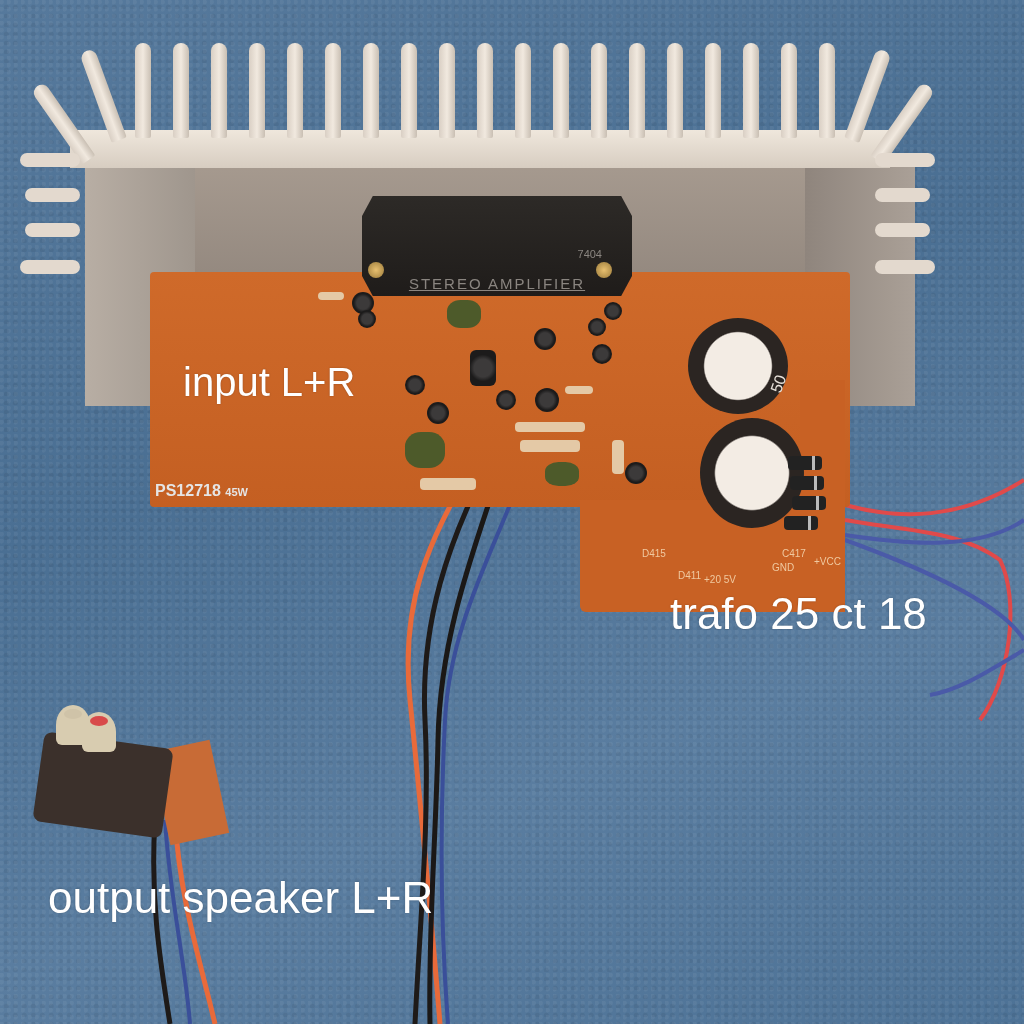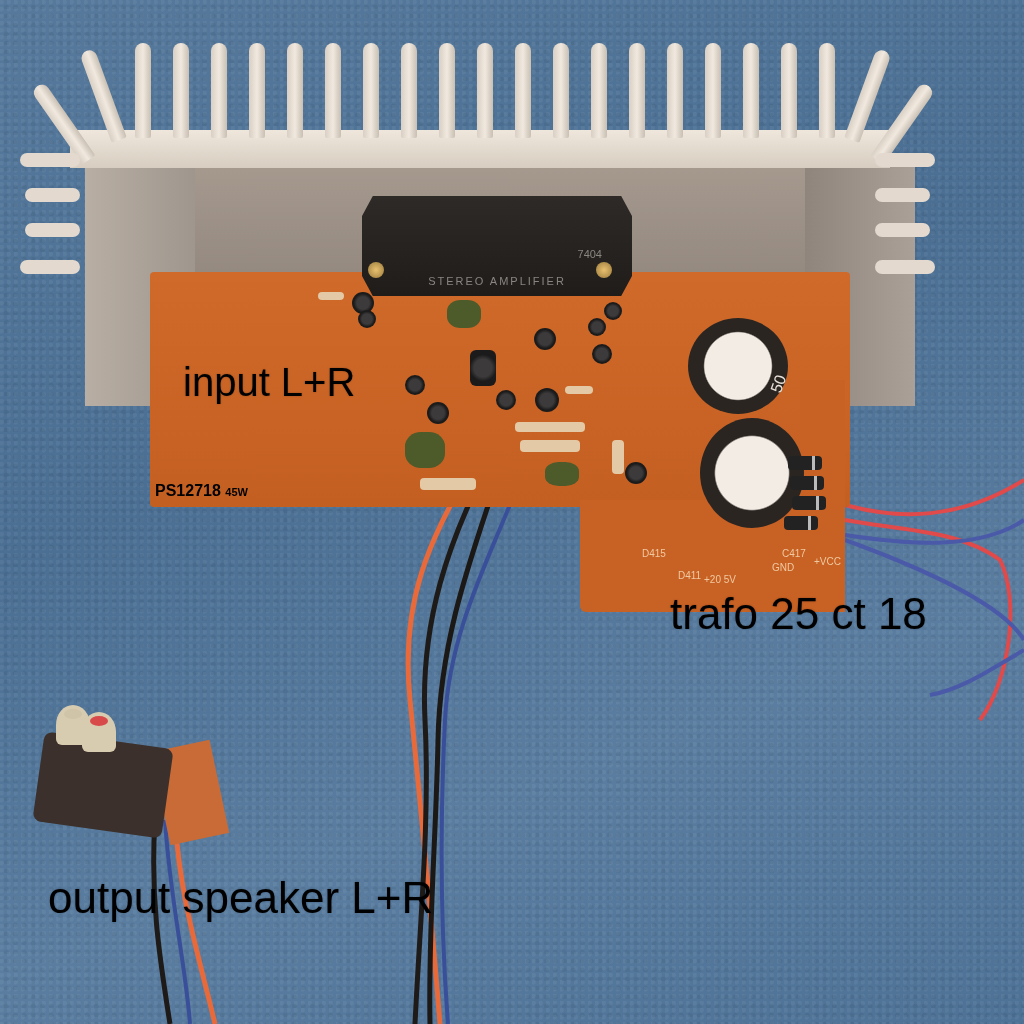--- a/index.html
+++ b/index.html
@@ -39,54 +39,54 @@
   .side-fin { position:absolute; height:14px; background:#e3d9ce; border-radius:7px; }
   
   .chip {
     position:absolute; left:362px; top:196px; width:270px; height:100px;
     background:linear-gradient(180deg,#2d2a27,#1f1c1a);
     clip-path:polygon(4% 0,96% 0,100% 20%,100% 80%,96% 100%,4% 100%,0 80%,0 20%);
     color:#8a8580; text-align:center;
   }
   .chip-code { position:absolute; right:30px; top:52px; font-size:11px; }
   .chip-part { position:absolute; left:0; right:0; top:60px; font-size:14px; letter-spacing:3px; }
-  .chip-desc { position:absolute; left:0; right:0; top:79px; font-size:11px; letter-spacing:2px; }
+  .chip-desc { position:absolute; left:0; right:0; top:79px; font-size:15px; letter-spacing:2px;text-decoration:underline; }
   .screw { position:absolute; width:16px; height:16px; border-radius:50%; background:radial-gradient(circle,#e8c070,#9a7a3a); }
   
   .pcb {
     position:absolute; left:150px; top:272px; width:700px; height:235px;
     background:linear-gradient(180deg,#cf6a2a,#c45f22);
     border-radius:4px;
   }
   .pcb-tab {
     position:absolute; left:580px; top:500px; width:265px; height:112px;
     background:#c86124; border-radius:0 0 6px 6px;
   }
   .pcb-right {
     position:absolute; left:800px; top:380px; width:45px; height:232px; background:#c86124;
   }
   .silk { position:absolute; color:#f0c9a0; font-size:10px; }
-  .pcb-label { position:absolute; left:155px; top:482px; font-size:16px; color:#000000; font-weight:bold; }
+  .pcb-label { position:absolute; left:155px; top:482px; font-size:16px; color:#e5e5e5; font-weight:bold; }
   .pcb-label .small { font-size:11px; }
   .cap-big {
     position:absolute; border-radius:50%;
     background:radial-gradient(circle,#f3ece4 0 48%,#2b2522 50% 100%);
   }
   .cap-small { position:absolute; border-radius:50%; background:radial-gradient(circle,#3c3a3a 0 40%,#1c1b1b 60%); }
   .cap-green { position:absolute; border-radius:40%; background:#4d5a2a; }
   .resistor { position:absolute; height:8px; border-radius:4px; background:#e4c9a6; }
   .diode { position:absolute; width:34px; height:14px; border-radius:4px; background:linear-gradient(90deg,#222 0 70%,#bbb 70% 78%,#222 78%); }
   
   .rca-body { position:absolute; left:38px; top:740px; width:130px; height:90px; background:#3b302b; border-radius:8px; transform:rotate(8deg); }
   .rca-board { position:absolute; left:160px; top:745px; width:60px; height:95px; background:#c86b36; transform:rotate(-12deg); }
   .rca-plug { position:absolute; width:34px; height:40px; border-radius:50% 50% 6px 6px; background:#d8ccb0; }
   .rca-plug .dot { position:absolute; left:8px; top:4px; width:18px; height:10px; border-radius:50%; }
   
   .overlay {
-    position:absolute; color:#000000; font-size:40px; line-height:1;
+    position:absolute; color:#ffffff; font-size:40px; line-height:1;
     text-shadow:0 0 2px rgba(0,0,0,0.25);
     white-space:nowrap;
   }
 </style>
 </head>
 <body>
 
 <div class="carpet"></div>
 
 <svg style="position:absolute;left:0;top:0" width="1024" height="1024">

